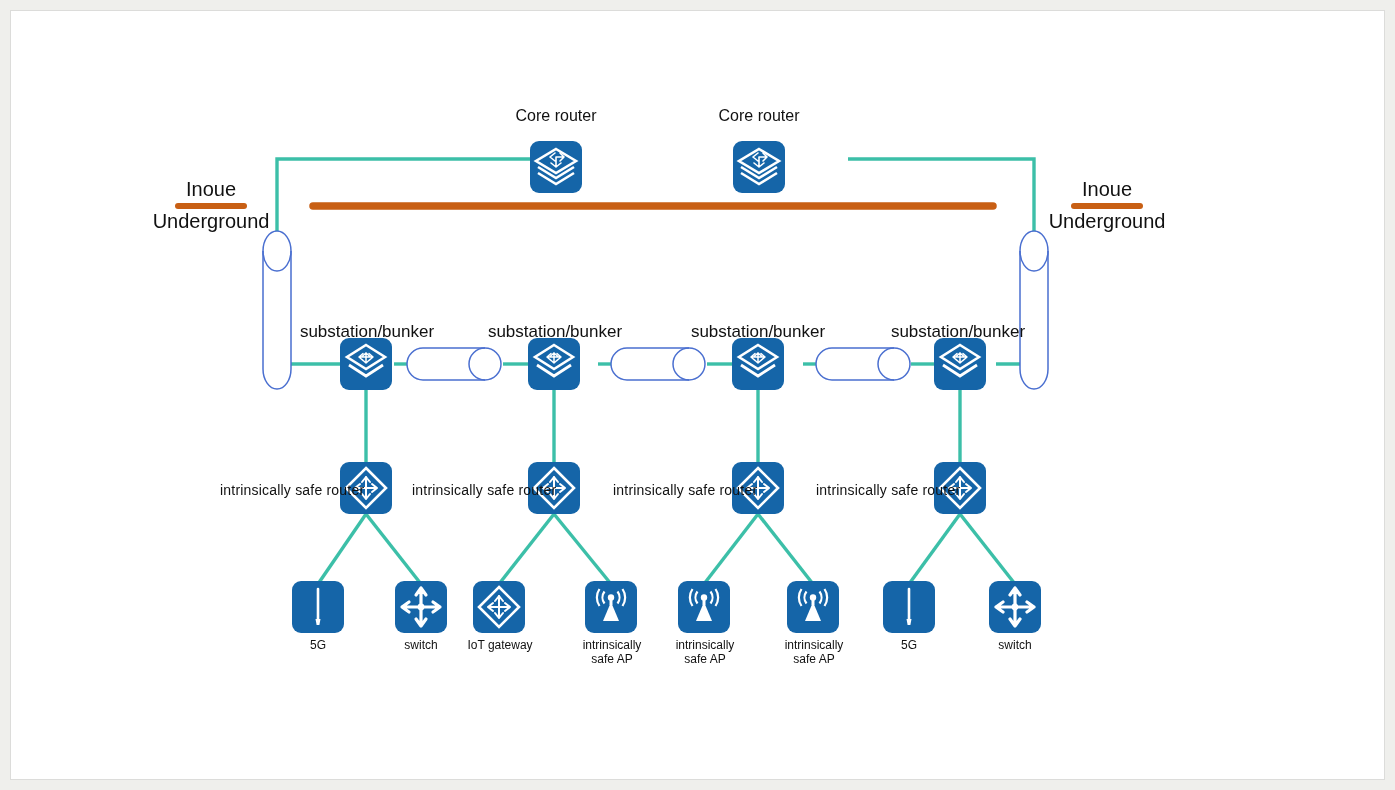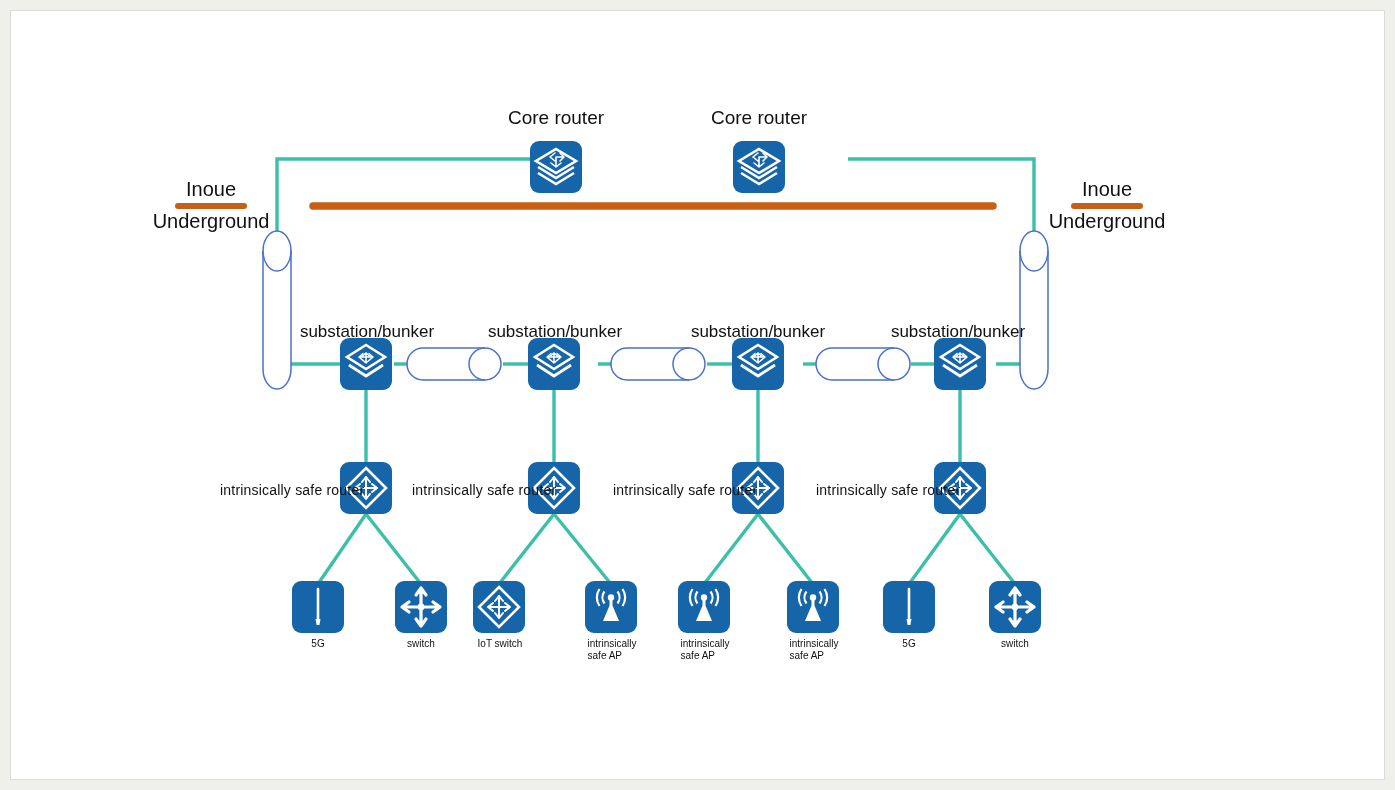--- a/index.html
+++ b/index.html
@@ -32,24 +32,24 @@
     width: 1375px;
     height: 770px;
     pointer-events: none;
   }
   .label {
     position: absolute;
     color: #111111;
     white-space: nowrap;
     line-height: 1.18;
   }
-  .lbl-core { font-size: 19px; }
+  .lbl-core { font-size: 16px; }
   .lbl-sub  { font-size: 17px; }
   .lbl-isr  { font-size: 14px; letter-spacing: .2px; }
-  .lbl-dev  { font-size: 10px; text-align: left; }
+  .lbl-dev  { font-size: 12px; text-align: center; }
   .lbl-und  { font-size: 20px; text-align: center; }
   .und-word { display:block; }
   .und-bar {
     display: block;
     height: 6px;
     border-radius: 3px;
     margin: 1px auto 1px auto;
     width: 72px;
   }
   .center { transform: translateX(-50%); }
@@ -251,21 +251,21 @@
   <div class="label lbl-isr" style="left:602px; top:471px;">intrinsically  safe  router</div>
   <div class="label lbl-isr" style="left:805px; top:471px;">intrinsically  safe  router</div>
 
   <div class="label lbl-dev center" style="left:307px; top:627px;">
     <span>5G</span>
   </div>
   <div class="label lbl-dev center" style="left:410px; top:627px;">
     <span>switch</span>
   </div>
   <div class="label lbl-dev center" style="left:489px; top:627px;">
-    <span>IoT  switch</span>
+    <span>IoT  gateway</span>
   </div>
   <div class="label lbl-dev center" style="left:601px; top:627px;">
     <span style="display:block">intrinsically</span>
     <span style="display:block">safe  AP</span>
   </div>
   <div class="label lbl-dev center" style="left:694px; top:627px;">
     <span style="display:block">intrinsically</span>
     <span style="display:block">safe  AP</span>
   </div>
   <div class="label lbl-dev center" style="left:803px; top:627px;">

